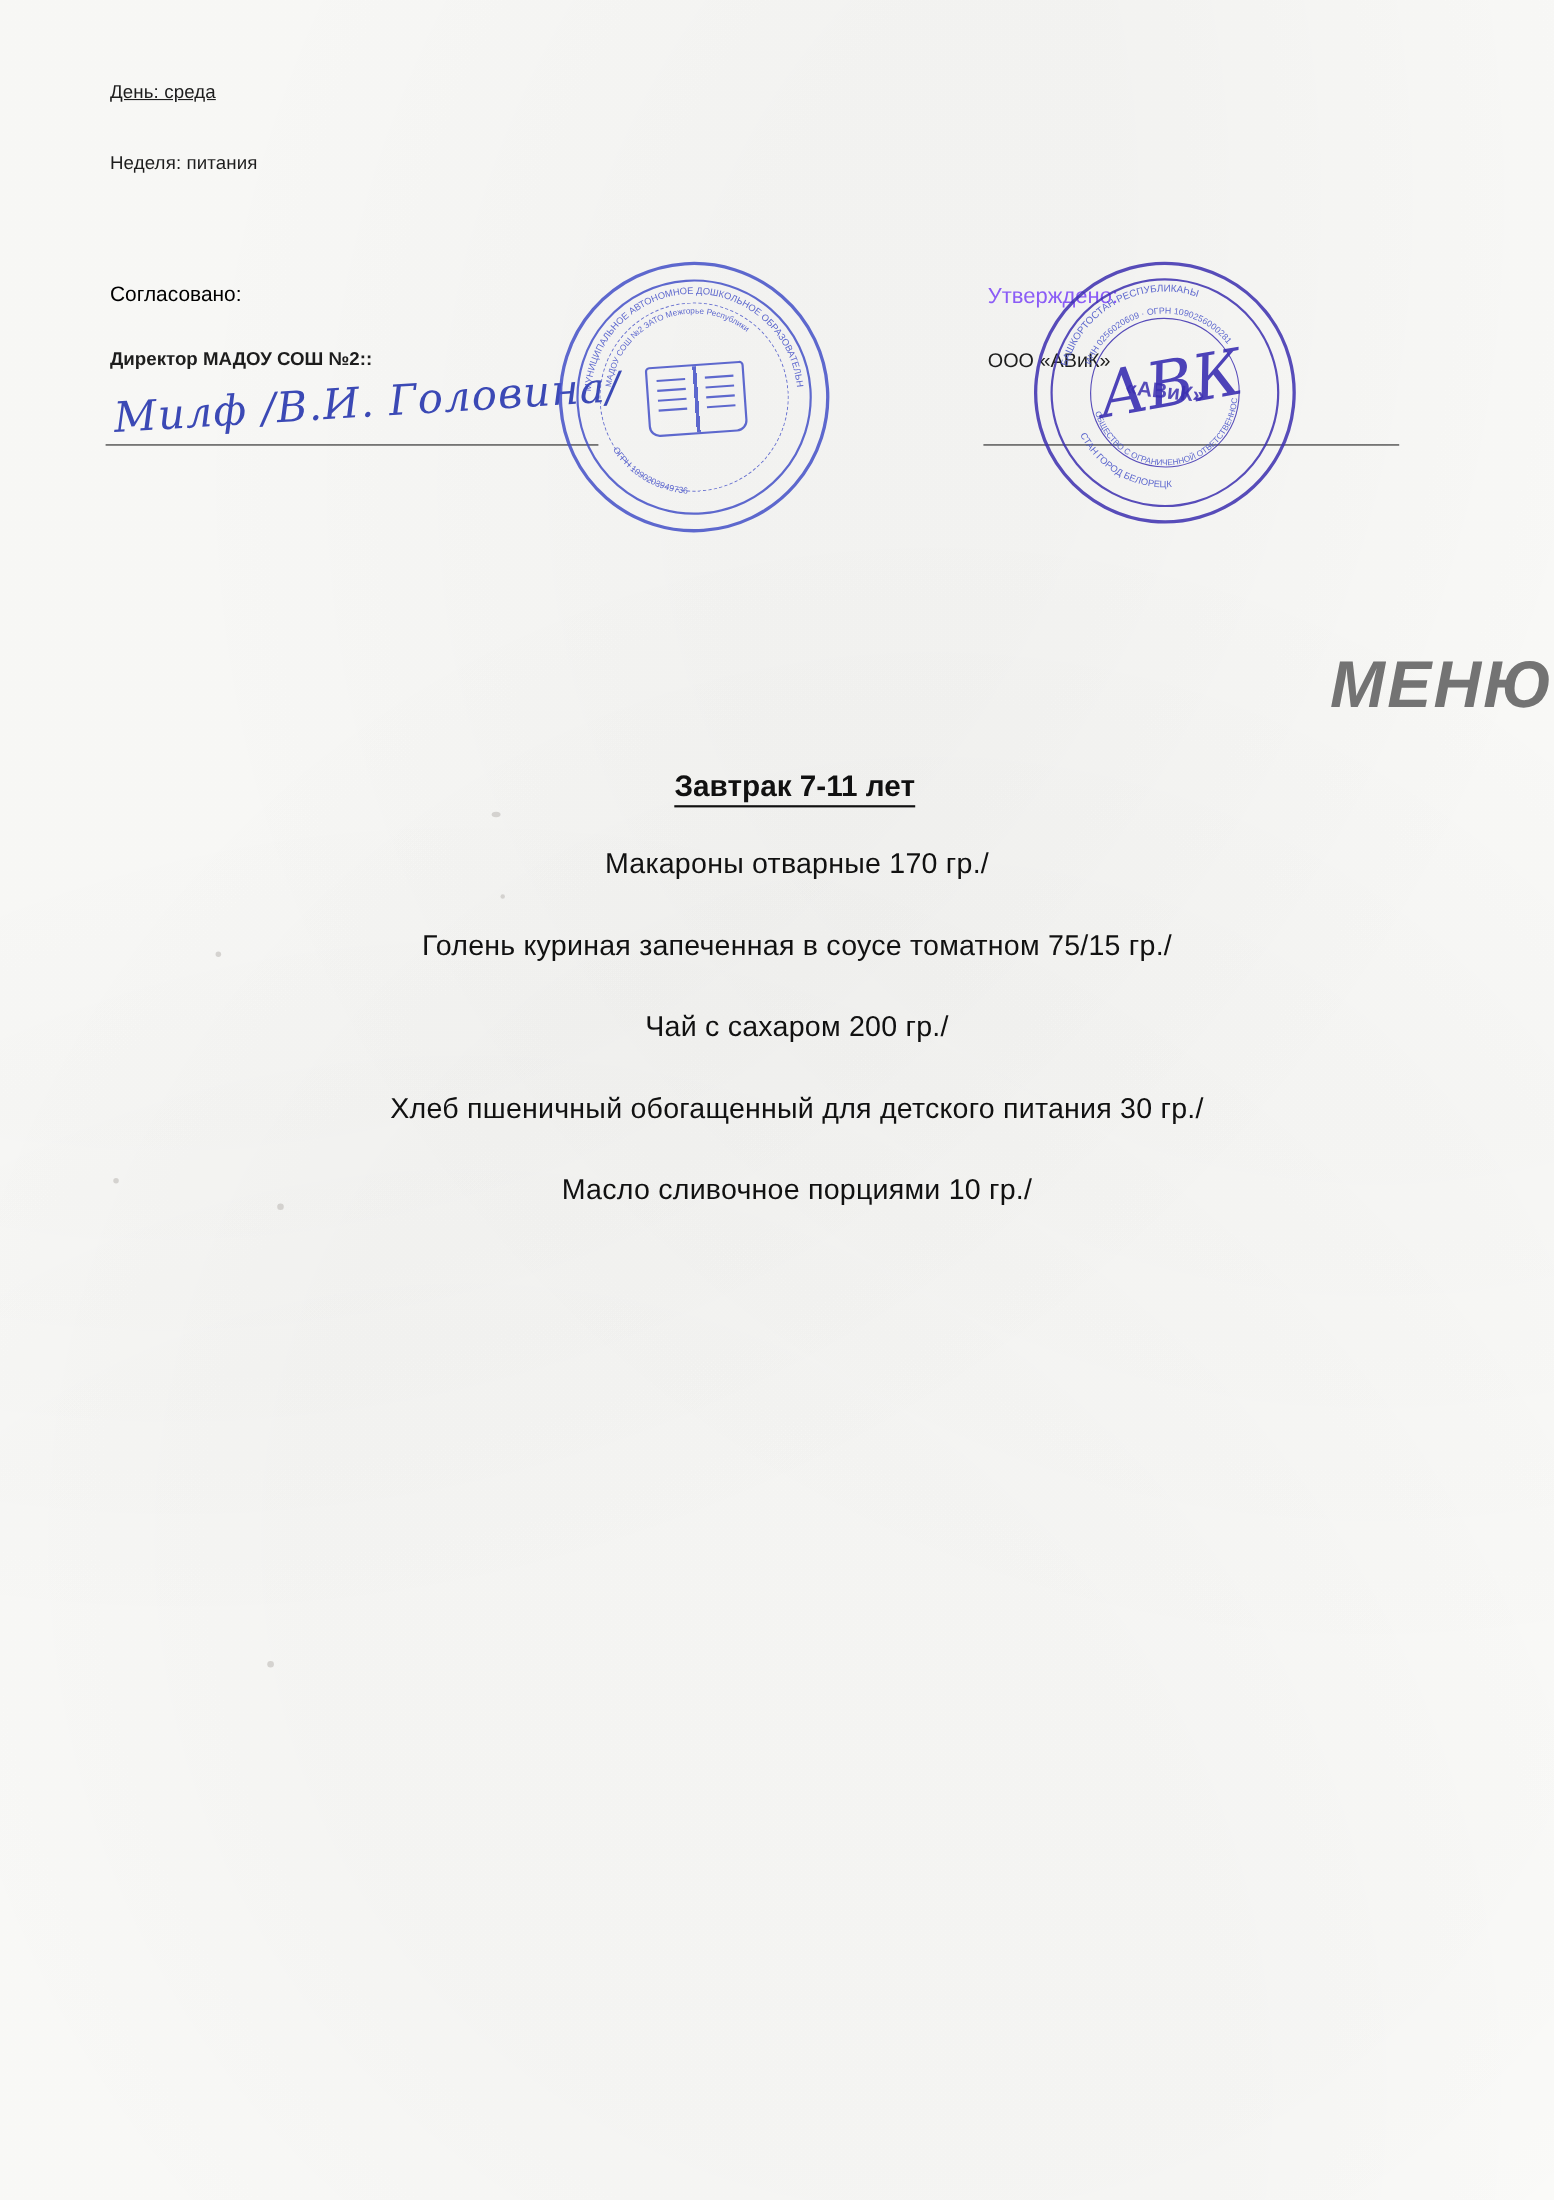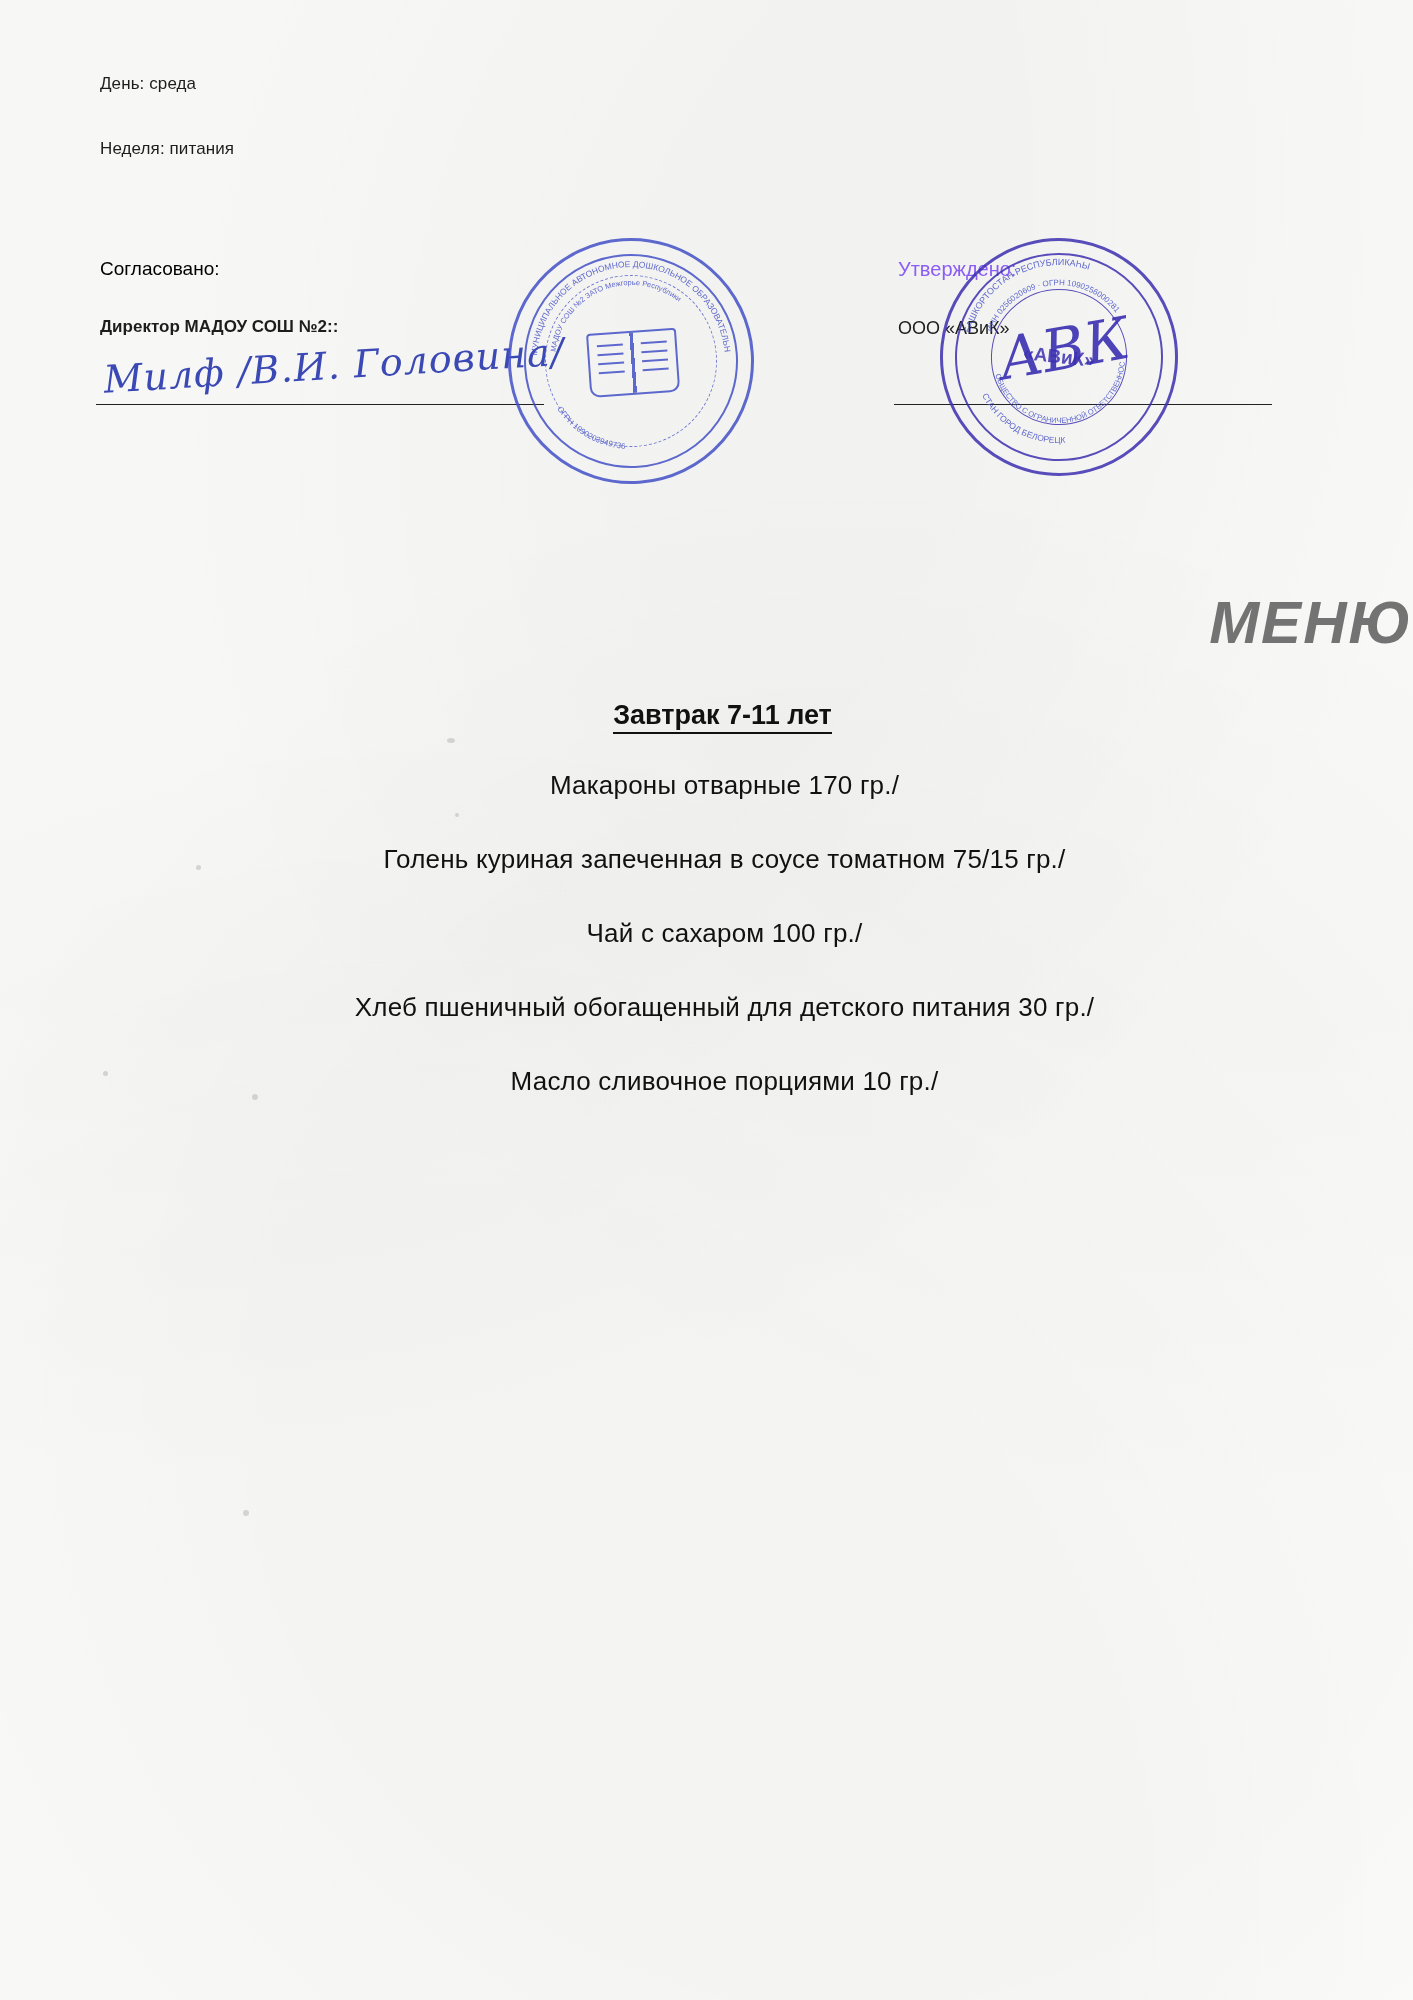--- a/index.html
+++ b/index.html
@@ -35,21 +35,21 @@
     opacity: .55;
   }
 
   .hdr-line {
     position: absolute;
     left: 100px;
     font-size: 17px;
     letter-spacing: .1px;
     color: #1d1d1d;
   }
-  .hdr-day  { top: 74px; }
+  .hdr-day  { top: 74px; text-decoration: underline; }
   .hdr-week { top: 139px; }
 
   .approve-left {
     position: absolute;
     left: 100px;
     top: 258px;
     font-size: 19px;
     color: #000000;
   }
   .director {
@@ -318,18 +318,18 @@
     <div class="inner-label">«АВиК»</div>
   </div>
   <div class="stamp-org-sign">АВК</div>
 
   <div class="menu-title">МЕНЮ</div>
   <div class="meal-heading"><span>Завтрак  7-11 лет</span></div>
 
   <div class="dish-list">
     <div class="dish">Макароны отварные 170 гр./</div>
     <div class="dish">Голень куриная запеченная  в соусе томатном  75/15 гр./</div>
-    <div class="dish">Чай с сахаром 100 гр./</div>
+    <div class="dish">Чай с сахаром 200 гр./</div>
     <div class="dish">Хлеб пшеничный  обогащенный  для детского  питания 30 гр./</div>
     <div class="dish">Масло сливочное  порциями 10 гр./</div>
   </div>
 
 </div>
 
 </body></html>

